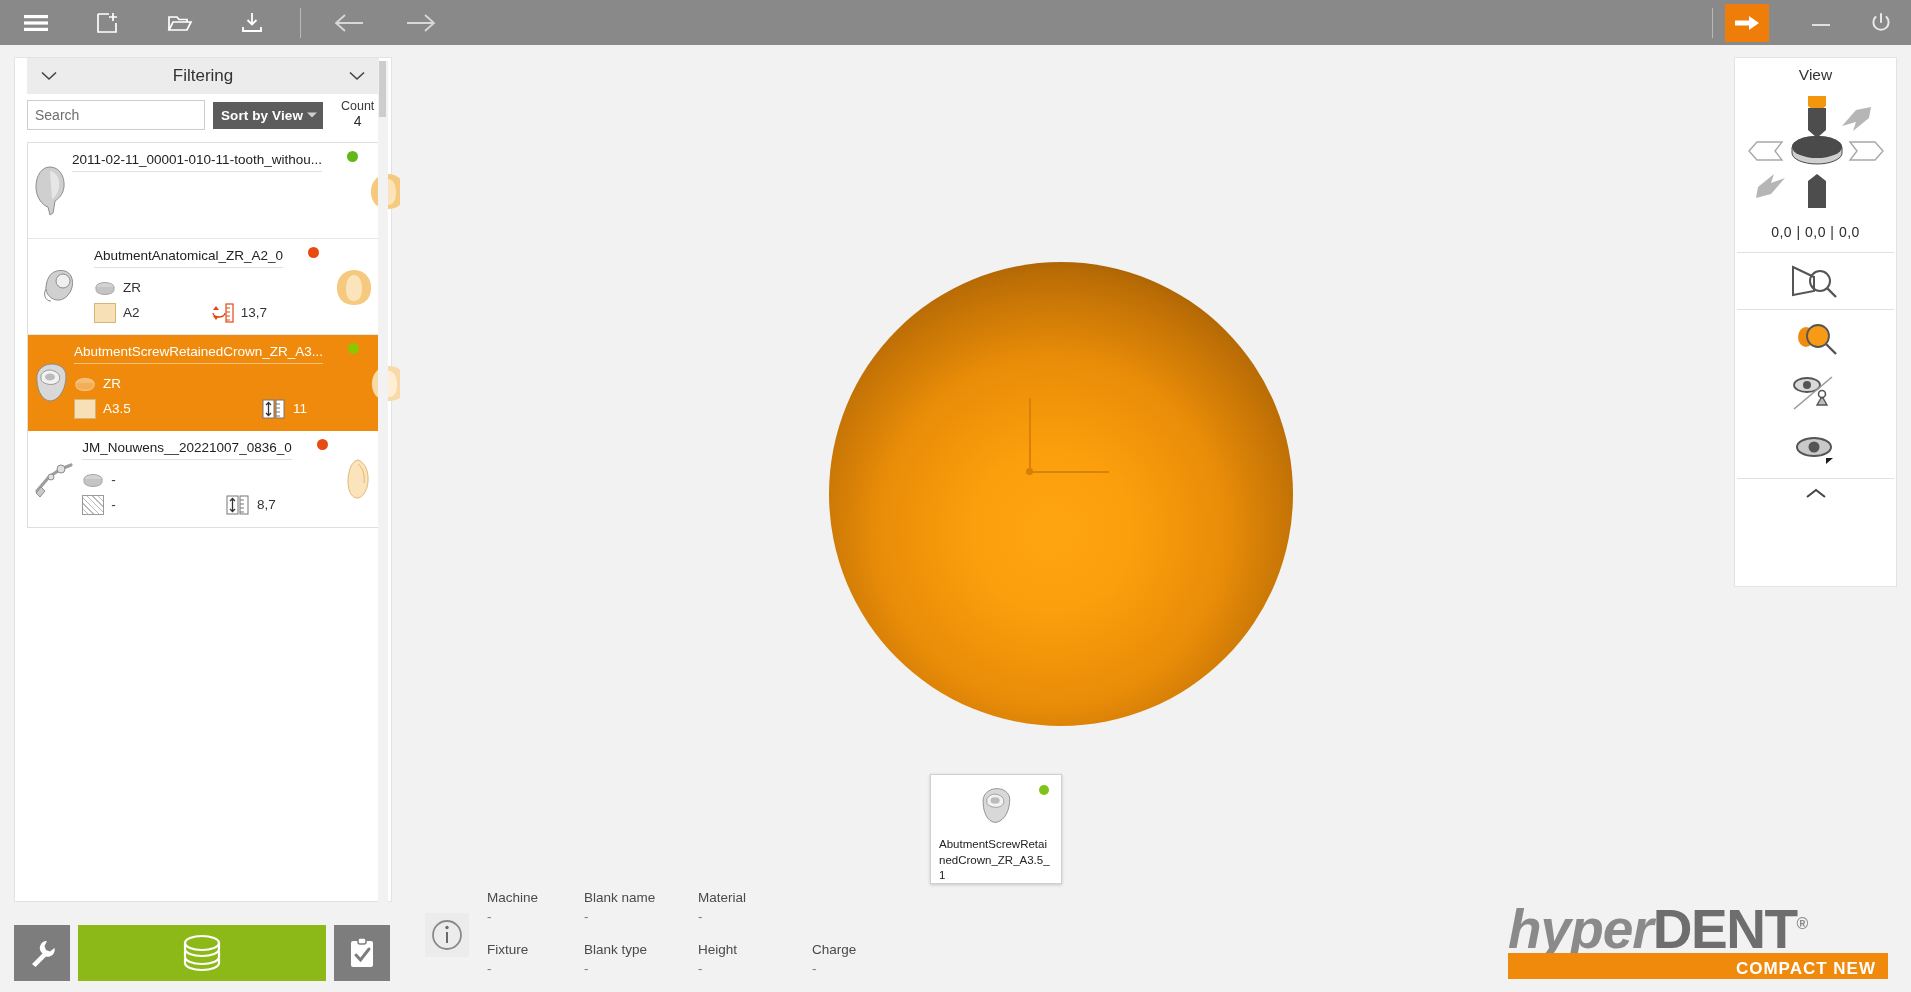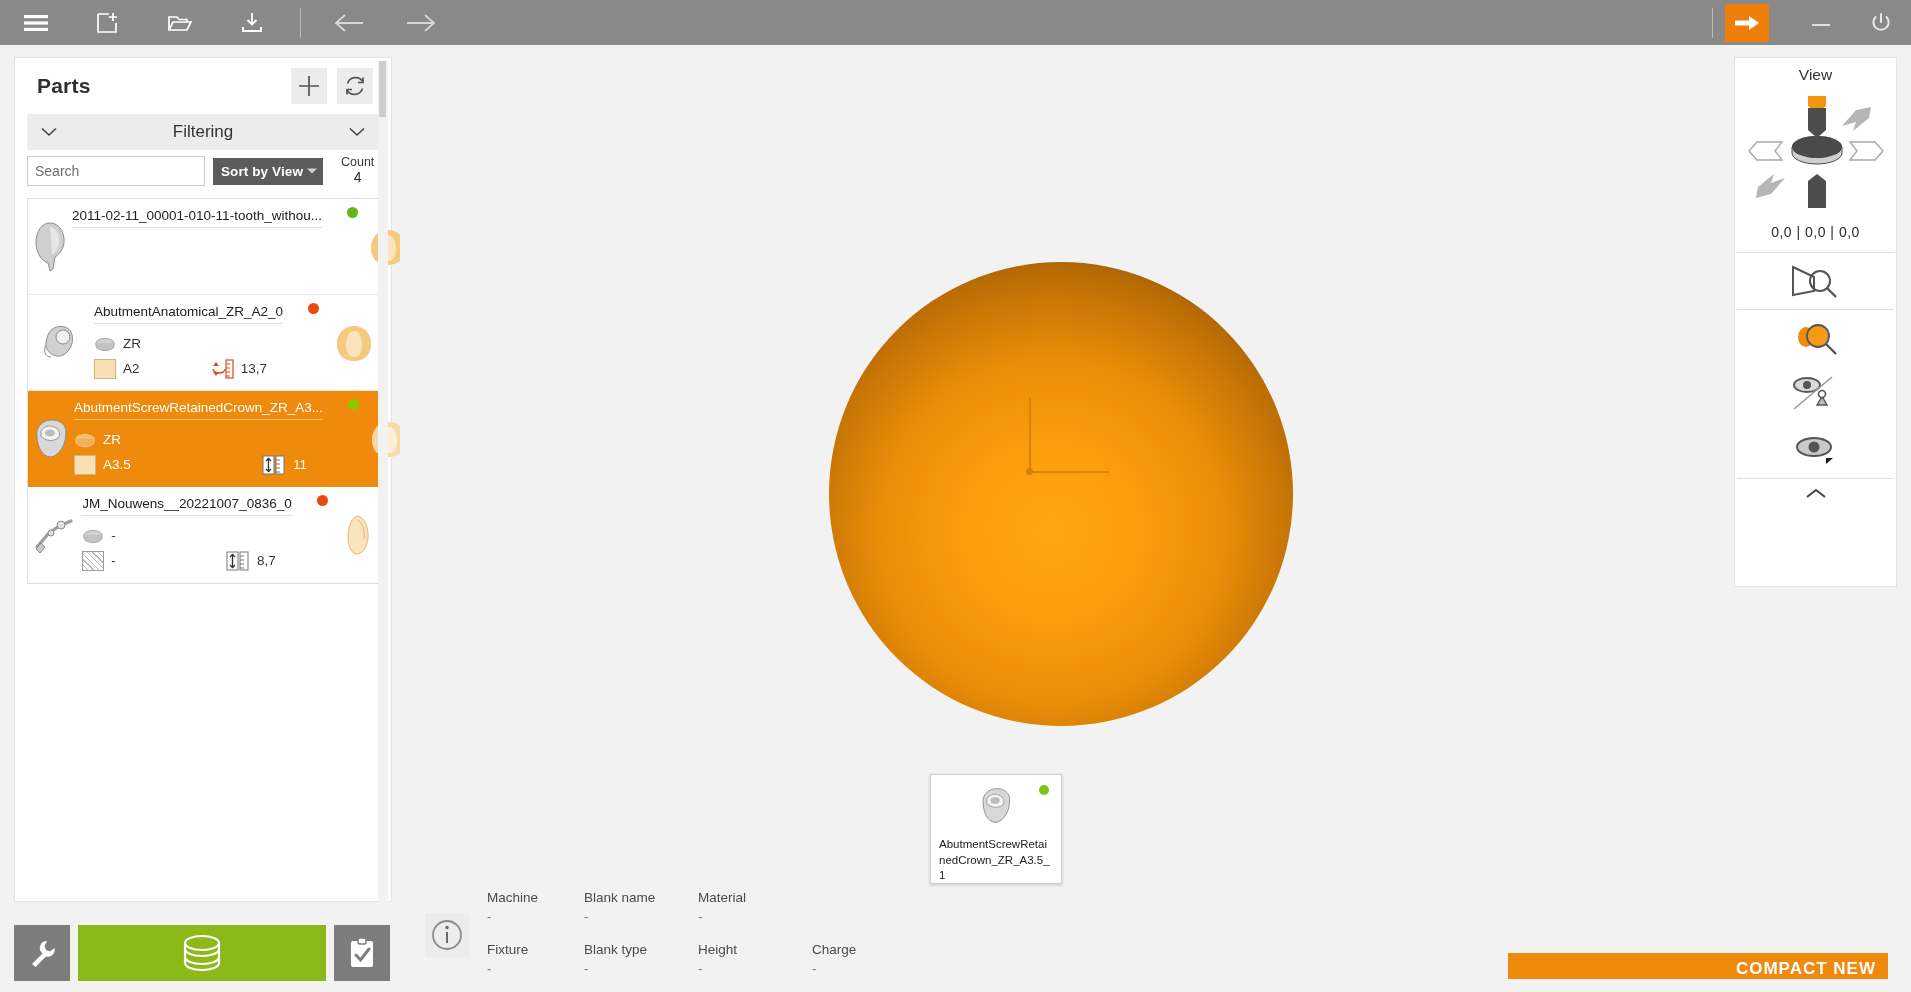--- a/index.html
+++ b/index.html
@@ -228,37 +228,20 @@
     <div class="tb-win">
       <svg width="24" height="24" viewBox="0 0 24 24">
         <path d="M12 3 V11" stroke="#e8e8e8" stroke-width="2" fill="none" stroke-linecap="round"></path>
         <path d="M6.5 6 A7.6 7.6 0 1 0 17.5 6" stroke="#e8e8e8" stroke-width="2" fill="none" stroke-linecap="round"></path>
       </svg>
     </div>
   </div>
 
   <div class="parts-panel">
 
-    <div class="parts-head">
-      <div class="parts-title">Parts</div>
-      <div class="parts-head-spacer"></div>
-      <div class="icon-btn-sq">
-        <svg width="24" height="24" viewBox="0 0 24 24">
-          <path d="M12 2 V22 M2 12 H22" stroke="#555" stroke-width="1.7"></path>
-        </svg>
-      </div>
-      <div class="icon-btn-sq">
-        <svg width="24" height="24" viewBox="0 0 24 24">
-          <path d="M20 8 A8.5 8.5 0 0 0 4.5 9.5" stroke="#555" stroke-width="1.7" fill="none"></path>
-          <path d="M4 16 A8.5 8.5 0 0 0 19.5 14.5" stroke="#555" stroke-width="1.7" fill="none"></path>
-          <path d="M20 3.5 V8.5 H15" stroke="#555" stroke-width="1.7" fill="none"></path>
-          <path d="M4 20.5 V15.5 H9" stroke="#555" stroke-width="1.7" fill="none"></path>
-        </svg>
-      </div>
-    </div>
 
     <div class="filter-bar">
       <span class="filter-chev">
         <svg width="16" height="10" viewBox="0 0 16 10">
             <path d="M1 1.5 L8 8 L15 1.5" stroke="#444" stroke-width="1.6" fill="none"></path>
           </svg>
       </span>
       <span class="filter-label">Filtering</span>
       <span class="filter-chev-r">
         <svg width="16" height="10" viewBox="0 0 16 10">
@@ -603,18 +586,21 @@
         <div class="sg-val">-</div>
       </div>
       <div class="sg-cell" style="left:325px; top:52px">
         <div class="sg-lab">Charge</div>
         <div class="sg-val">-</div>
       </div>
     </div>
   </div>
 
   <div class="logo">
+    <div class="logo-word">
+      <span class="logo-hyper">hyper</span><span class="logo-dent">DENT</span><span class="logo-reg">®</span>
+    </div>
     <div class="logo-bar">
       <span class="logo-sub">COMPACT NEW</span>
     </div>
   </div>
 
 </div>
 
 </body></html>

